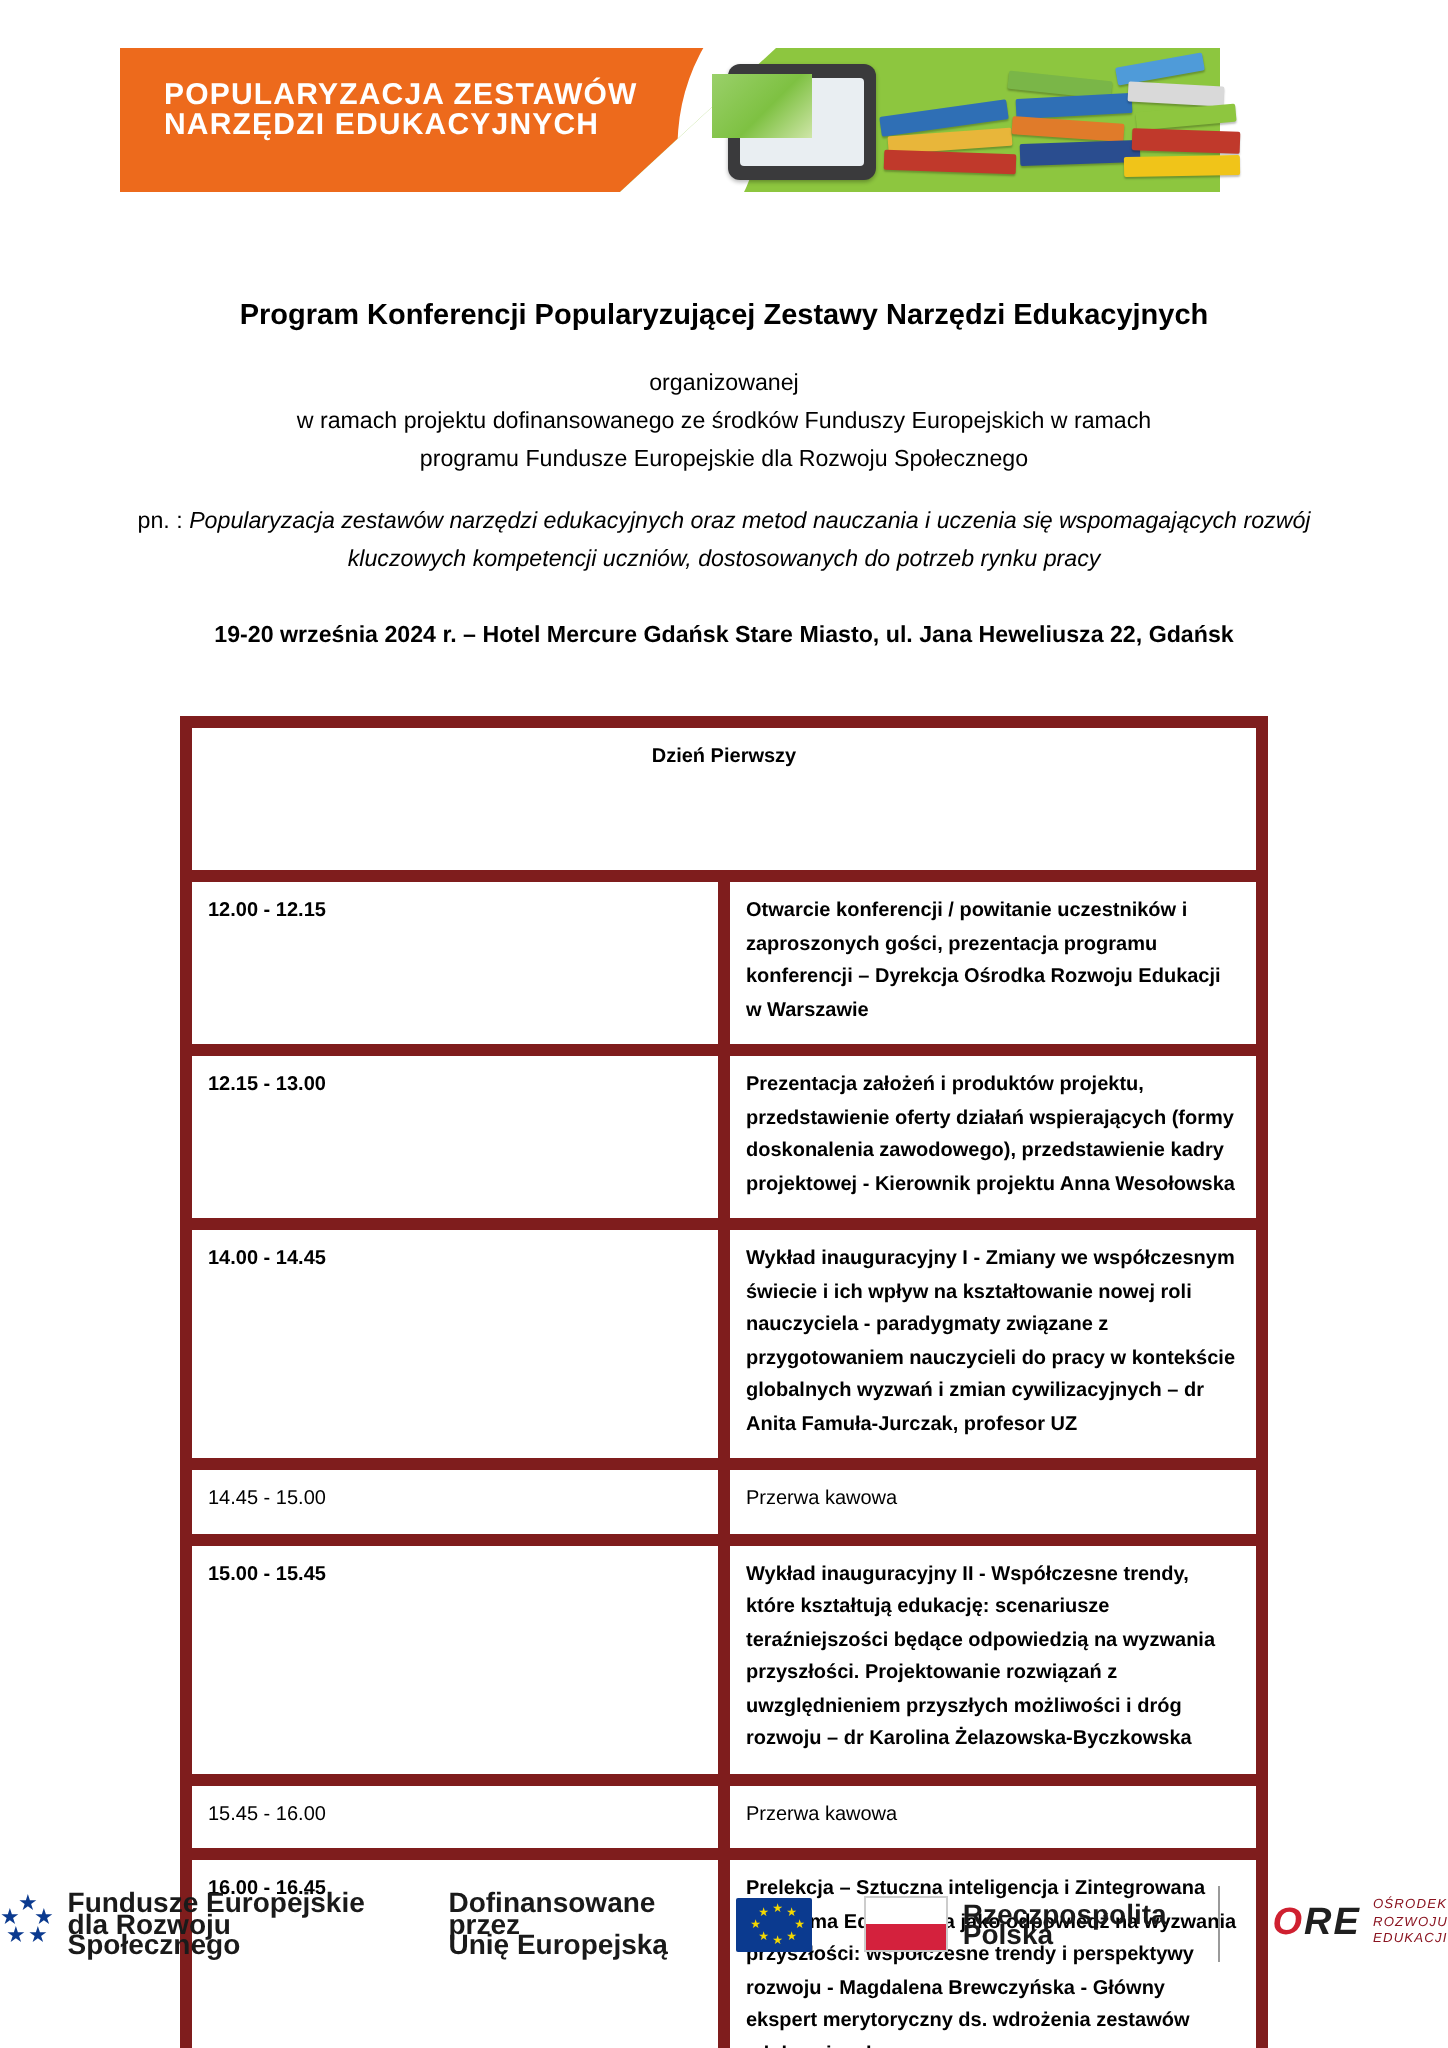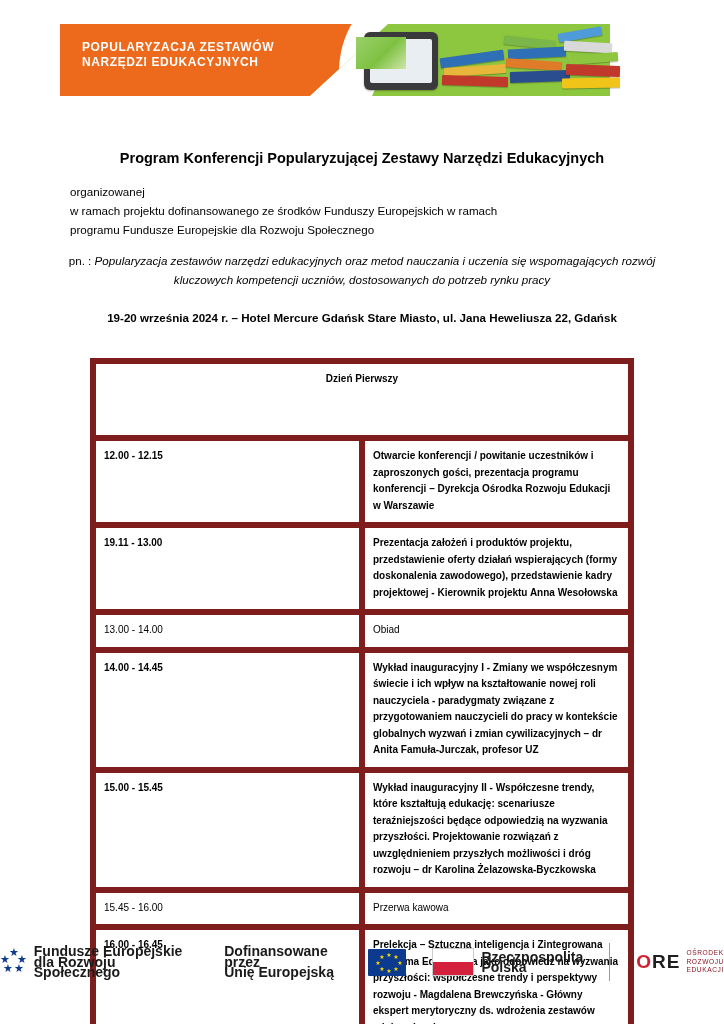--- a/index.html
+++ b/index.html
@@ -52,21 +52,21 @@
     left: -10px; top: -24px;
     width: 80px; height: 120px;
     background: #ffffff;
     border-radius: 50%;
   }
   .banner-title {
     position: absolute;
     left: 22px;
     top: 16px;
     color: #ffffff;
-    font-size: 12px;
+    font-size: 15px;
     font-weight: bold;
     letter-spacing: 0.6px;
     line-height: 15px;
     z-index: 4;
     text-transform: uppercase;
   }
   
   .banner-art {
     position: absolute;
     right: 0; top: 0;
@@ -117,20 +117,21 @@
   
   .doc-title {
     margin: 52px 60px 0 60px;
     text-align: center;
     font-size: 14.5px;
     font-weight: bold;
     line-height: 20px;
   }
   .subtitle-block {
     margin: 14px 70px 0 70px;
+    text-align: center;
     font-size: 11.6px;
     line-height: 19px;
   }
   .subtitle-block .lead {
     display: block;
   }
   .pn-line {
     margin: 12px 58px 0 58px;
     text-align: center;
     font-size: 11.6px;
@@ -230,20 +231,21 @@
   }
   .divider {
     width: 1px;
     height: 38px;
     background: #9a9a9a;
   }
   .ore-logo {
     display: flex;
     align-items: center;
     gap: 6px;
+    font-style: italic;
   }
   .ore-mark {
     font-size: 19px;
     font-weight: bold;
     color: #1f1f1f;
     letter-spacing: 1px;
   }
   .ore-mark .o-red {
     color: #cf2030;
   }
@@ -303,34 +305,34 @@
       <td class="day-header" colspan="2">Dzień Pierwszy</td>
     </tr>
 
 
     <tr>
       <td class="time bold">12.00 - 12.15</td>
       <td class="desc bold">Otwarcie konferencji / powitanie uczestników i zaproszonych gości, prezentacja programu konferencji – Dyrekcja Ośrodka Rozwoju Edukacji w Warszawie</td>
     </tr>
 
     <tr>
-      <td class="time bold">19.11 - 13.00</td>
+      <td class="time bold">12.15 - 13.00</td>
       <td class="desc bold">Prezentacja założeń i produktów projektu, przedstawienie oferty działań wspierających (formy doskonalenia zawodowego), przedstawienie kadry projektowej  - Kierownik projektu Anna Wesołowska</td>
     </tr>
 
-    <tr>
-      <td class="time">13.00 - 14.00</td>
-      <td class="desc">Obiad</td>
-    </tr>
 
     <tr>
       <td class="time bold">14.00 - 14.45</td>
       <td class="desc bold">Wykład inauguracyjny I - Zmiany we współczesnym świecie i ich wpływ na kształtowanie nowej roli nauczyciela - paradygmaty związane z przygotowaniem nauczycieli do pracy w kontekście globalnych wyzwań i zmian cywilizacyjnych – dr Anita Famuła-Jurczak, profesor UZ</td>
     </tr>
 
+    <tr>
+      <td class="time">14.45 - 15.00</td>
+      <td class="desc">Przerwa kawowa</td>
+    </tr>
 
     <tr>
       <td class="time bold">15.00 - 15.45</td>
       <td class="desc bold">Wykład inauguracyjny II - Współczesne trendy, które kształtują edukację: scenariusze teraźniejszości będące odpowiedzią na wyzwania przyszłości. Projektowanie rozwiązań z uwzględnieniem przyszłych możliwości i dróg rozwoju – dr Karolina Żelazowska-Byczkowska</td>
     </tr>
 
     <tr>
       <td class="time">15.45 - 16.00</td>
       <td class="desc">Przerwa kawowa</td>
     </tr>

